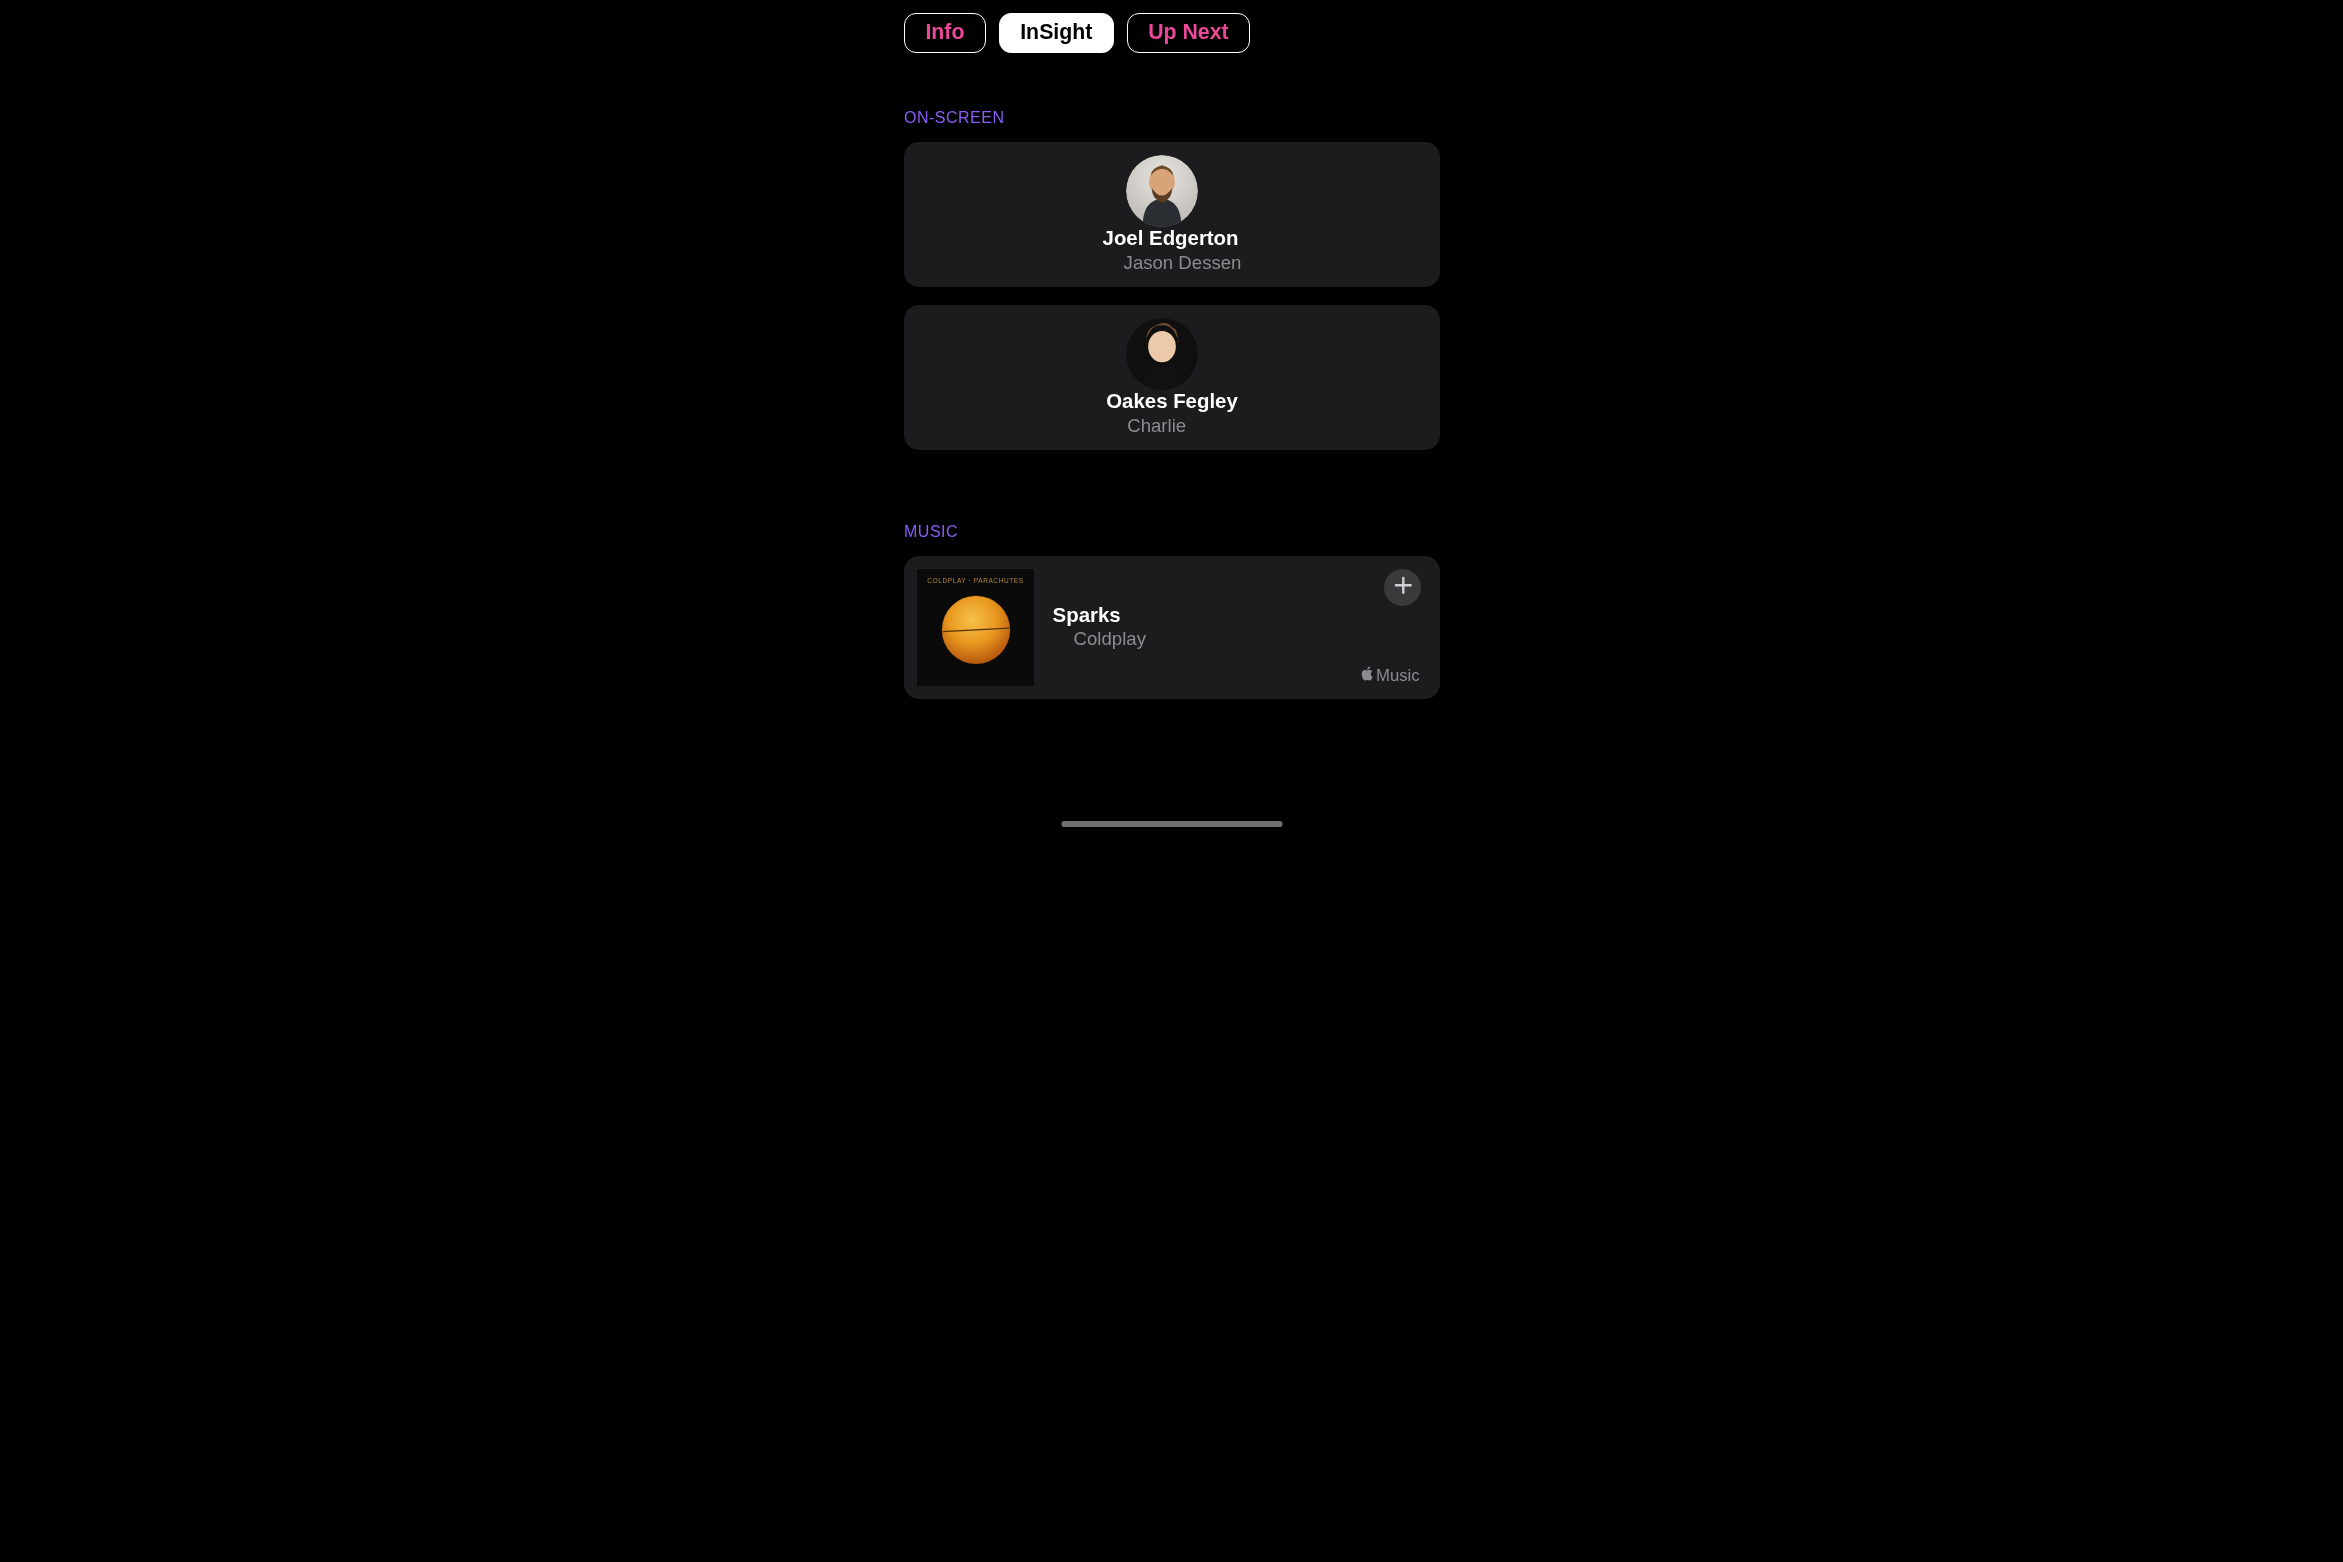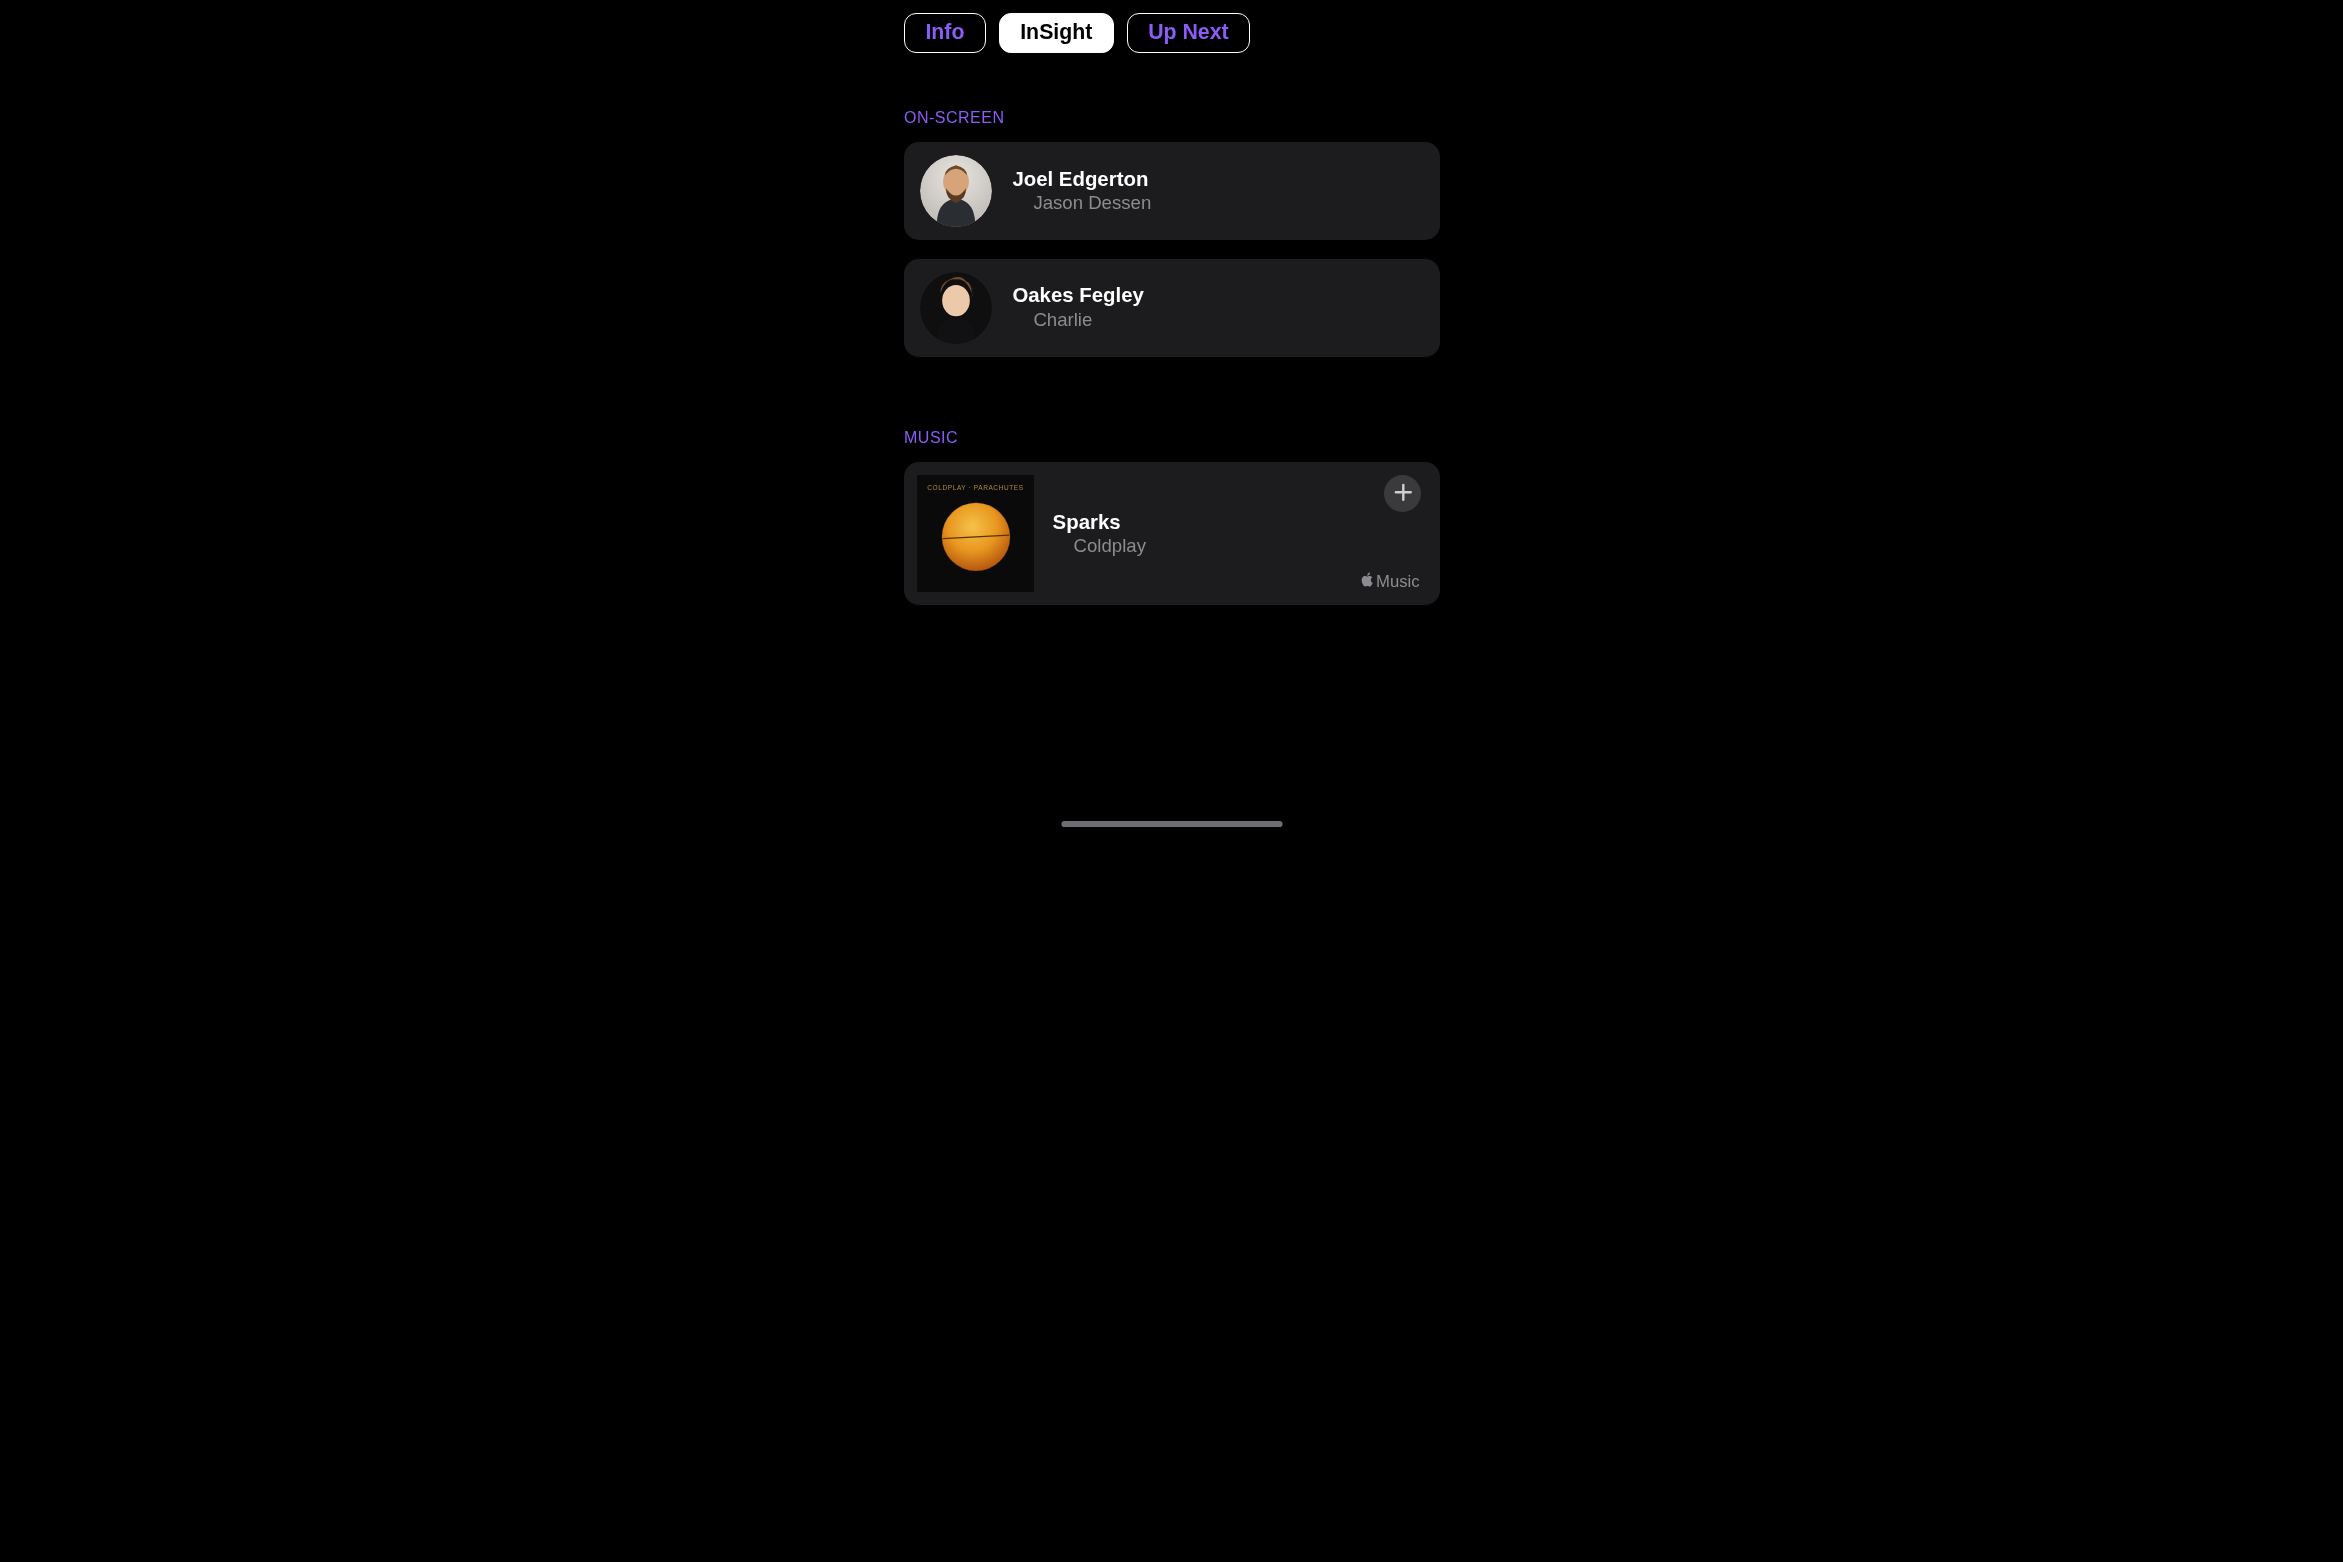--- a/index.html
+++ b/index.html
@@ -29,21 +29,21 @@
       width: 536px;
     }
     .tab-row {
       display: flex;
       gap: 13px;
       margin-bottom: 56px;
     }
     .tab {
       border: 1.9px solid #fff;
       background: transparent;
-      color: #8b5cf6;
+      color: #ec4899;
       font-size: 21.3px;
       font-weight: 600;
       padding: 7.4px 20.4px;
       border-radius: 12px;
       cursor: pointer;
       line-height: 1.1;
     }
     .tab.active {
       background: #fff;
       color: #000;
@@ -54,23 +54,24 @@
       font-size: 16px;
       font-weight: 400;
       letter-spacing: 0.5px;
       margin-bottom: 15px;
     }
     .card {
       background: #1c1c1e;
       border-radius: 15px;
       display: flex;
       align-items: center;
-      padding: 13px 16px;
+      padding: 13px 29px;
       margin-bottom: 18.6px;
       cursor: pointer;
+      flex-direction: column;
     }
     .card:last-child {
       margin-bottom: 0;
     }
     .avatar {
       width: 72px;
       height: 72px;
       border-radius: 50%;
       flex: 0 0 72px;
       margin-right: 20.4px;

